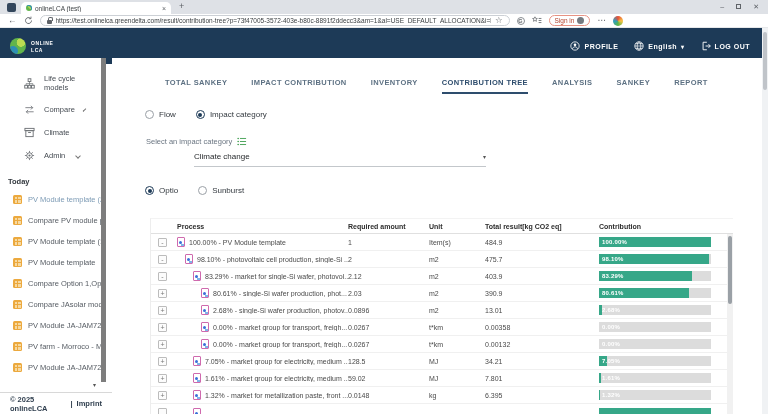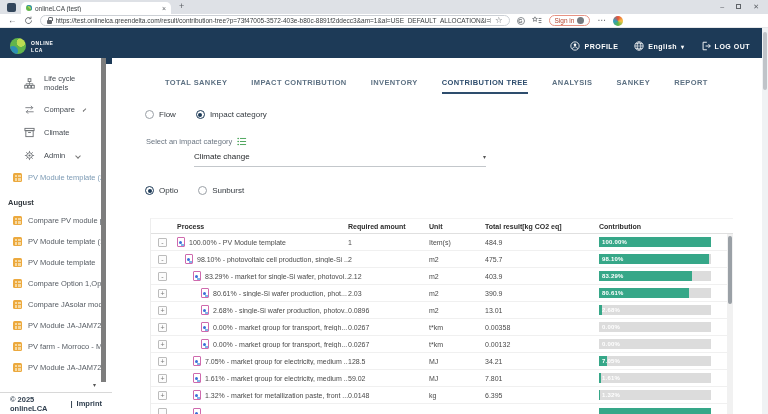--- a/index.html
+++ b/index.html
@@ -216,26 +216,26 @@
   <div class="nav-item">
     <svg width="11" height="11" viewBox="0 0 12 12">
         <circle cx="6" cy="6" r="3" fill="none" stroke="#6b6f73"></circle>
         <circle cx="6" cy="6" r="1.2" fill="#6b6f73"></circle>
         <path d="M6 1v2M6 9v2M1 6h2M9 6h2M2.5 2.5l1.4 1.4M8.1 8.1l1.4 1.4M9.5 2.5L8.1 3.9M3.9 8.1L2.5 9.5" stroke="#6b6f73" stroke-width="0.9"></path>
       </svg>
     <span>Admin</span>
     <span class="chev"></span>
   </div>
 
+  <div class="section-title">Today</div>
   <div class="model-item current">
     <span class="m-icon"></span>
     <span>PV Module template (2)</span>
   </div>
 
-  <div class="section-title">August</div>
   <div class="model-item">
       <span class="m-icon"></span>
       <span>Compare PV module pro</span>
     </div>
   <div class="model-item">
       <span class="m-icon"></span>
       <span>PV Module template (1)</span>
     </div>
   <div class="model-item">
       <span class="m-icon"></span>

